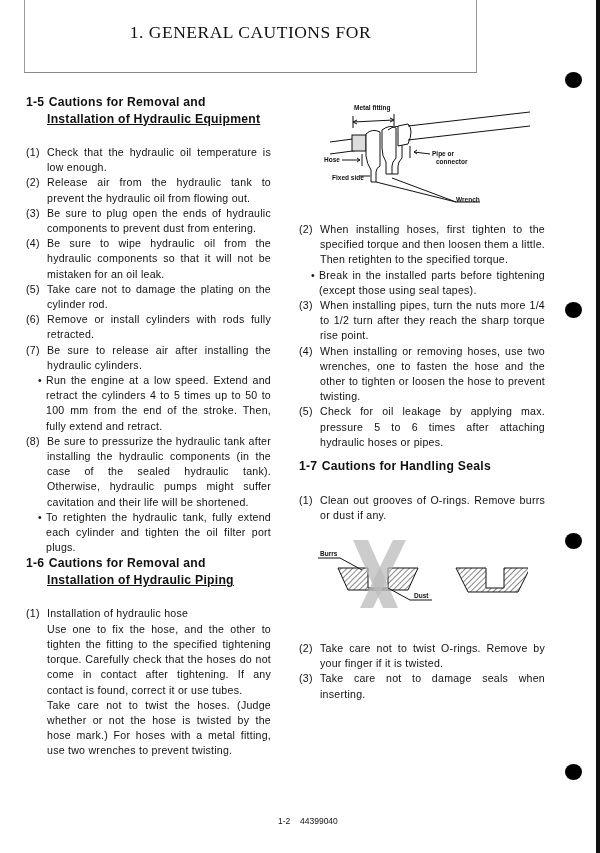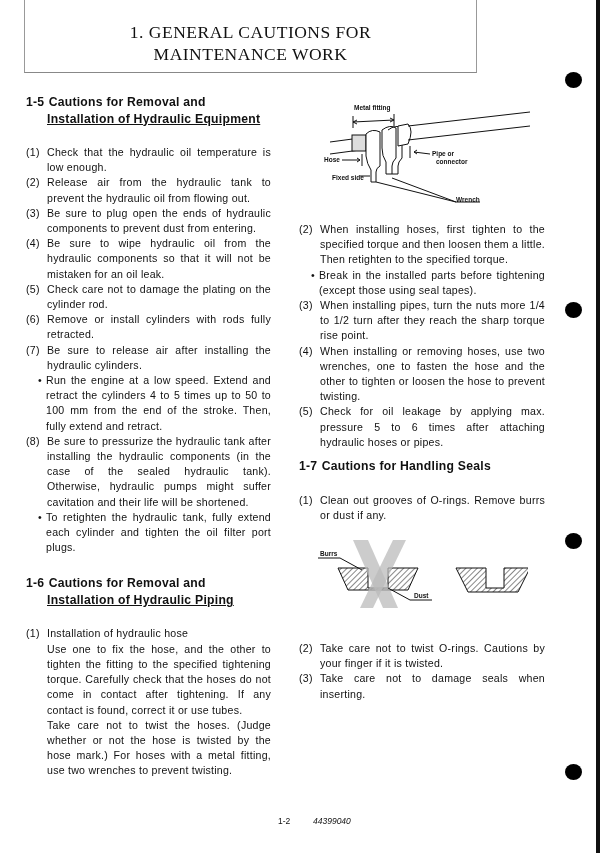--- a/index.html
+++ b/index.html
@@ -33,21 +33,20 @@
 
 <div class="right-bar"></div>
 <div class="hole" style="top:72px"></div>
 <div class="hole" style="top:302px"></div>
 <div class="hole" style="top:533px"></div>
 <div class="hole" style="top:764px"></div>
 
 <div class="title-box">
   <div class="title">
     <div>1. GENERAL CAUTIONS FOR</div>
-    <div>MAINTENANCE WORK</div>
   </div>
 </div>
 
 <div class="col col-left">
   <div class="sec-head">
     <span class="num">1-5</span>
     <span>Cautions for Removal and</span>
     <span class="cont">Installation of Hydraulic Equipment</span>
   </div>
   <div class="item">
@@ -61,21 +60,21 @@
   <div class="item">
       <span class="n">(3)</span>
       <span class="t">Be sure to plug open the ends of hydraulic components to prevent dust from entering.</span>
     </div>
   <div class="item">
       <span class="n">(4)</span>
       <span class="t">Be sure to wipe hydraulic oil from the hydraulic components so that it will not be mistaken for an oil leak.</span>
     </div>
   <div class="item">
       <span class="n">(5)</span>
-      <span class="t">Check care not to damage the plating on the cylinder rod.</span>
+      <span class="t">Take care not to damage the plating on the cylinder rod.</span>
     </div>
   <div class="item">
       <span class="n">(6)</span>
       <span class="t">Remove or install cylinders with rods fully retracted.</span>
     </div>
   <div class="item">
       <span class="n">(7)</span>
       <span class="t">Be sure to release air after installing the hydraulic cylinders.</span>
     </div>
   <div class="bullet">
@@ -84,21 +83,21 @@
     </div>
   <div class="item">
       <span class="n">(8)</span>
       <span class="t">Be sure to pressurize the hydraulic tank after installing the hydraulic components (in the case of the sealed hydraulic tank). Otherwise, hydraulic pumps might suffer cavitation and their life will be shortened.</span>
     </div>
   <div class="bullet">
       <span class="b">•</span>
       <span class="t">To retighten the hydraulic tank, fully extend each cylinder and tighten the oil filter port plugs.</span>
     </div>
 
-  <div class="sec-head" style="margin-top:20px">
+  <div class="sec-head" style="">
     <span class="num">1-6</span>
     <span>Cautions for Removal and</span>
     <span class="cont">Installation of Hydraulic Piping</span>
   </div>
   <div class="item">
       <span class="n">(1)</span>
       <span class="t">Installation of hydraulic hose</span>
     </div>
   <div class="para">Use one to fix the hose, and the other to tighten the fitting to the specified tightening torque. Carefully check that the hoses do not come in contact after tightening. If any contact is found, correct it or use tubes.</div>
   <div class="para">Take care not to twist the hoses. (Judge whether or not the hose is twisted by the hose mark.) For hoses with a metal fitting, use two wrenches to prevent twisting.</div>
@@ -168,21 +167,21 @@
   </div>
   <div class="item">
       <span class="n">(1)</span>
       <span class="t">Clean out grooves of O-rings. Remove burrs or dust if any.</span>
     </div>
 
   <div style="height:118px"></div>
 
   <div class="item">
       <span class="n">(2)</span>
-      <span class="t">Take care not to twist O-rings. Cautions by your finger if it is twisted.</span>
+      <span class="t">Take care not to twist O-rings. Remove by your finger if it is twisted.</span>
     </div>
   <div class="item">
       <span class="n">(3)</span>
       <span class="t">Take care not to damage seals when inserting.</span>
     </div>
 </div>
 
 <div class="fig" style="left:318px; top:540px; width:210px; height:70px;">
   <svg width="210" height="70" viewBox="0 0 210 70">
     <defs>
@@ -197,13 +196,13 @@
       <line x1="22" y1="18" x2="44" y2="30" stroke="#111"></line>
     <line x1="70" y1="48" x2="92" y2="60" stroke="#111"></line>
       <line x1="92" y1="60" x2="114" y2="60" stroke="#111"></line>
     <path d="M138,28 L168,28 L168,48 L186,48 L186,28 L212,28 L200,52 L150,52 Z" fill="url(#hatch)" stroke="#111"></path>
   </svg>
   <span class="fig-label" style="left:2px; top:10px">Burrs</span>
   <span class="fig-label" style="left:96px; top:52px">Dust</span>
 </div>
 
 <div class="footer" style="left:278px">1-2</div>
-<div class="footer" style="left:313px; font-style:italic">44399040</div>
+<div class="footer" style="left:300px; ">44399040</div>
 
 </body></html>

